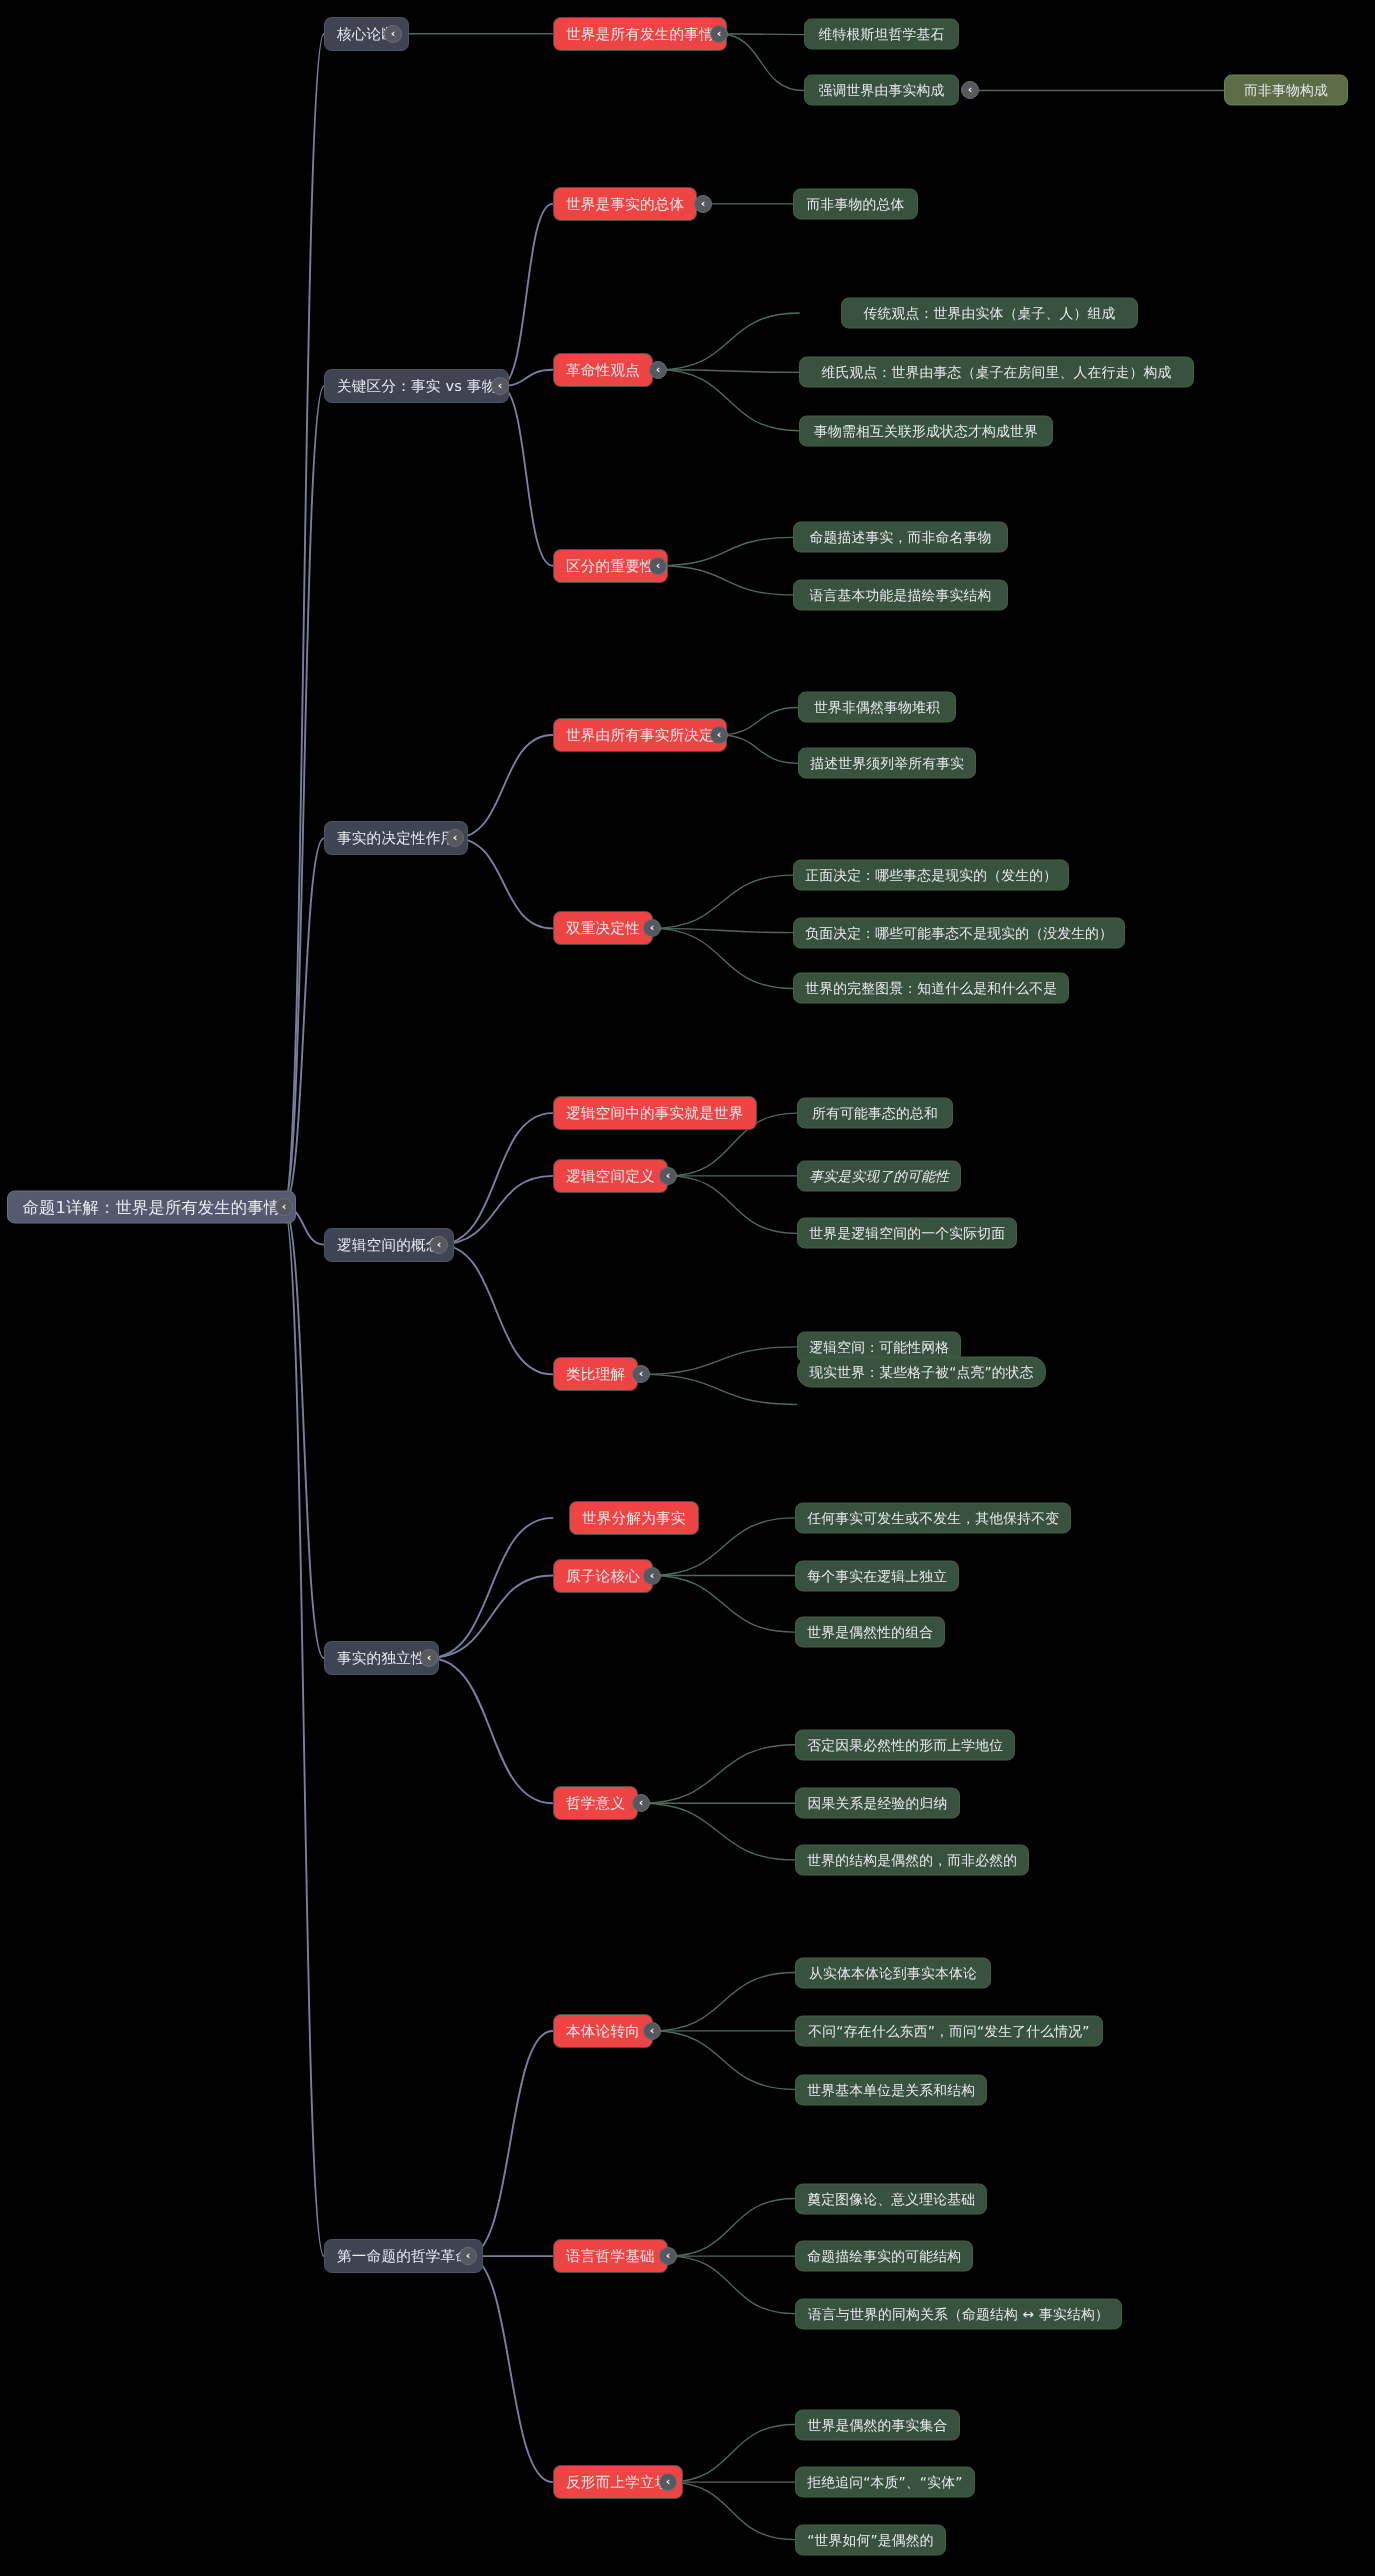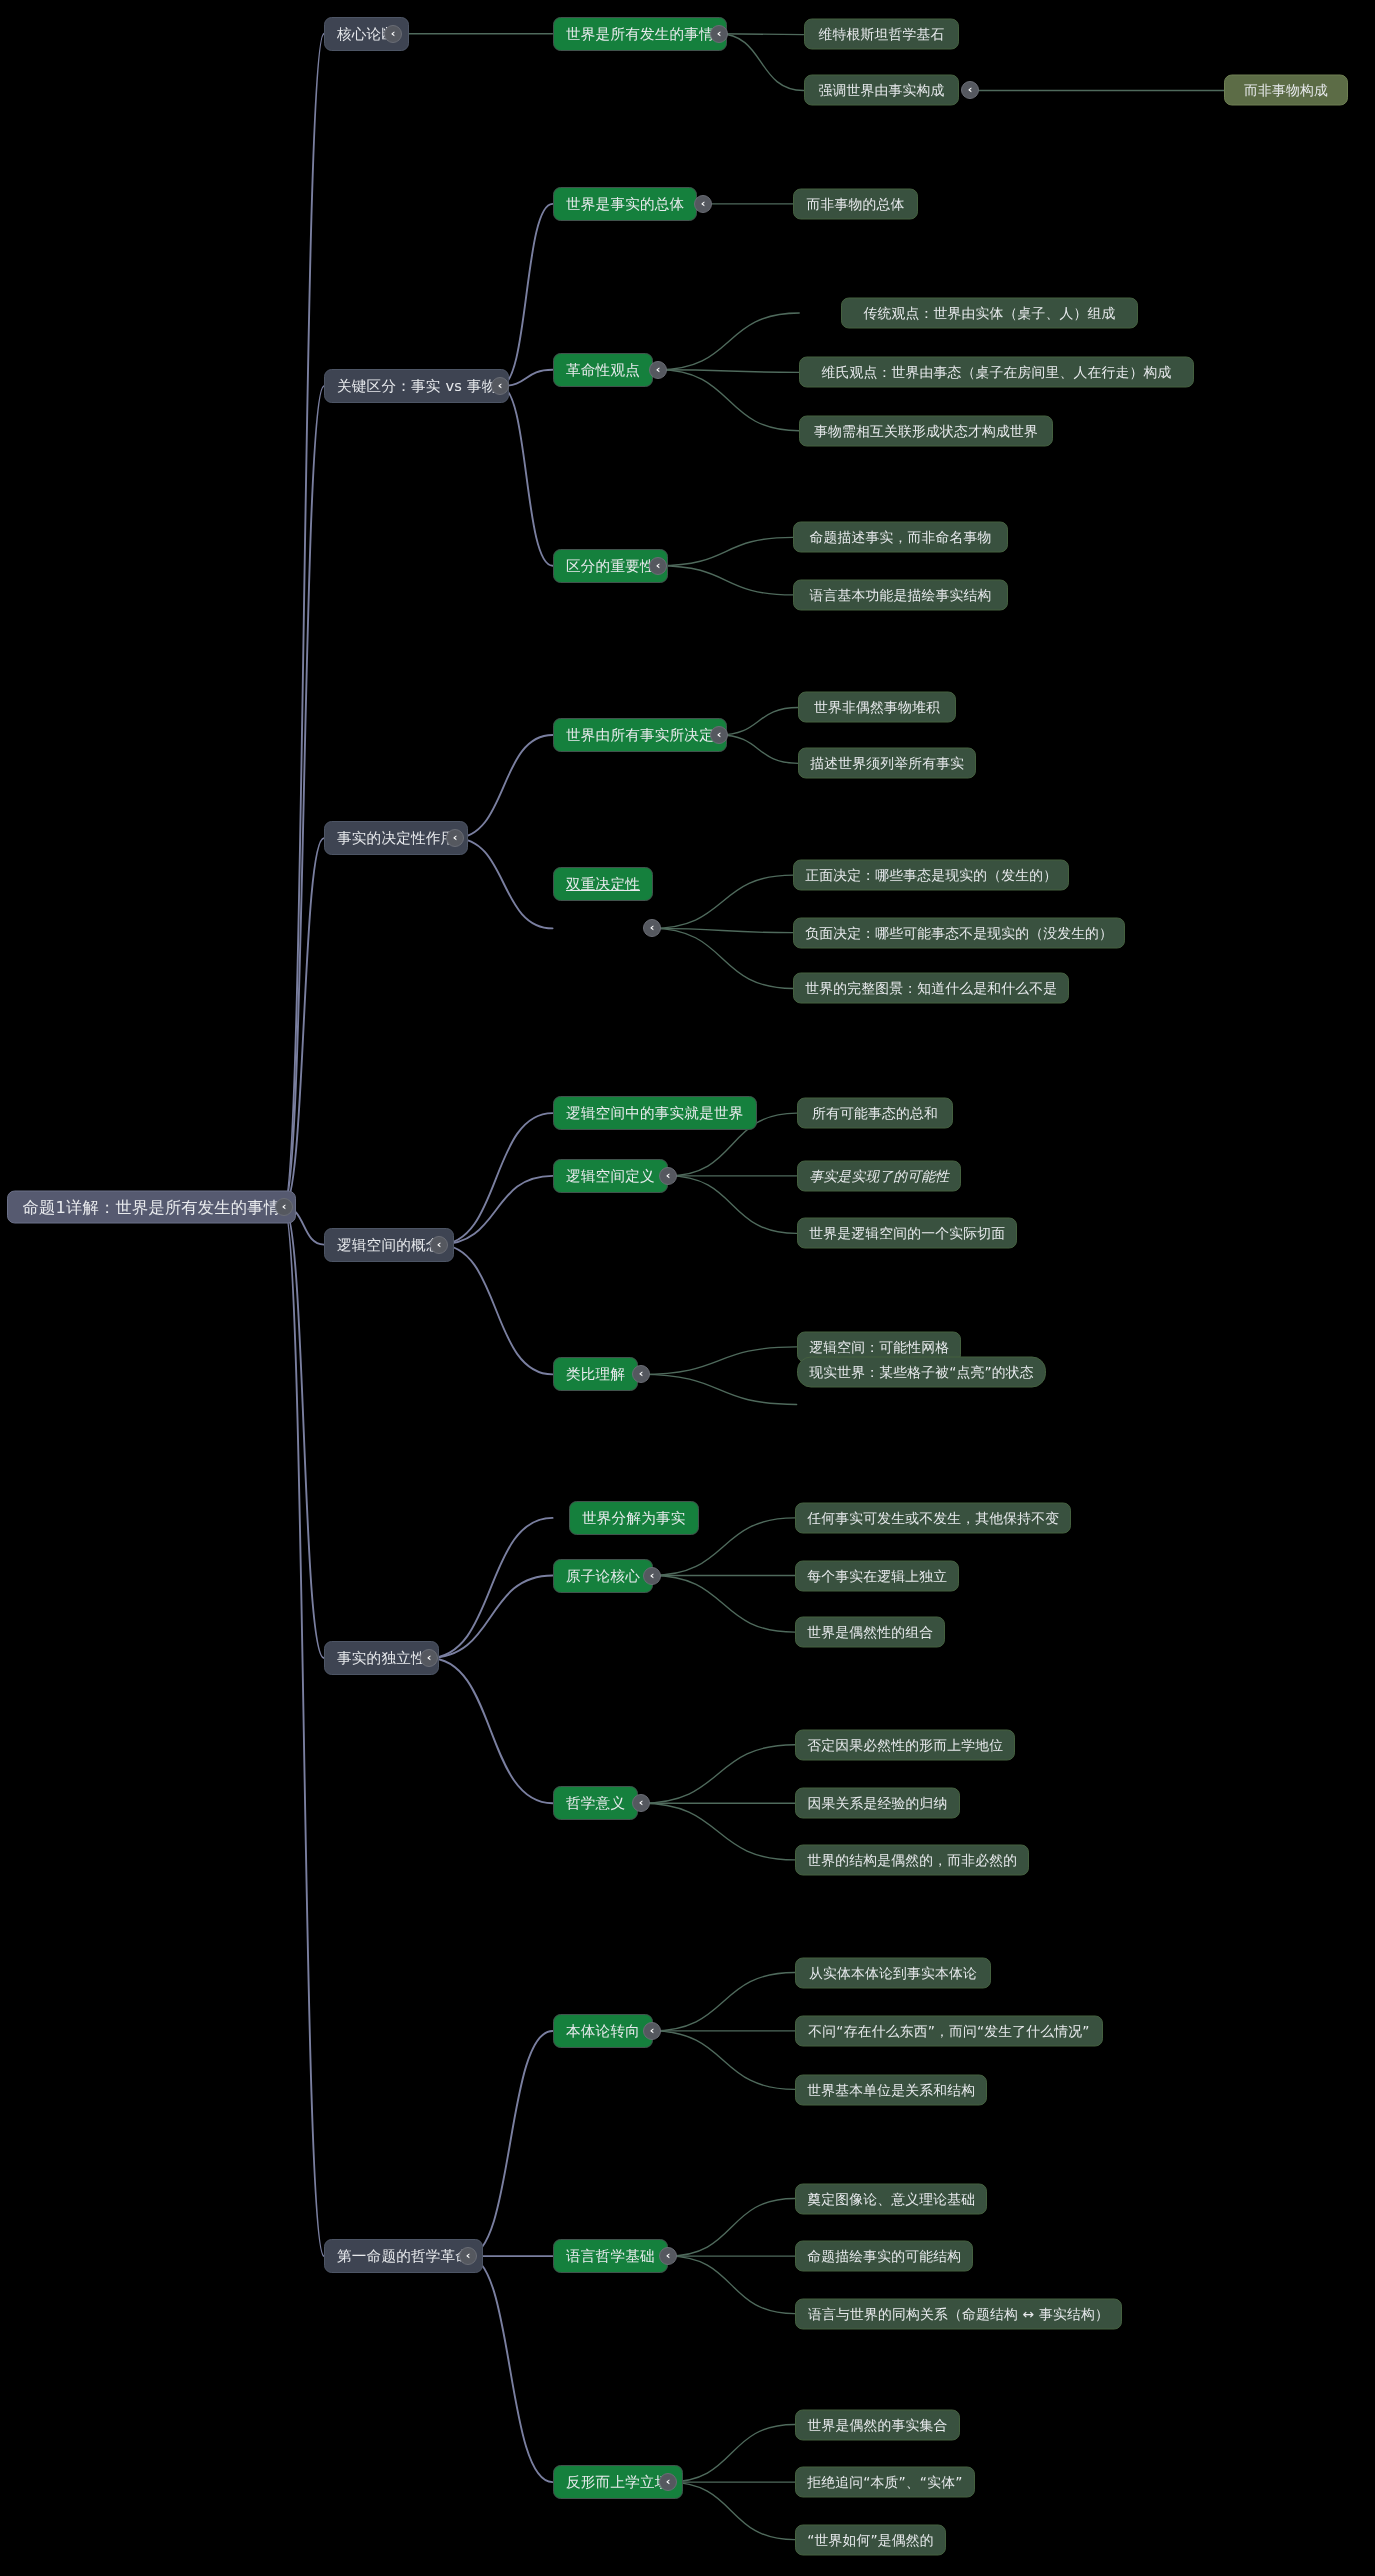--- a/index.html
+++ b/index.html
@@ -46,21 +46,21 @@
   
   .lvl1 {
     background: #3e4452;
     border: 0.9px solid #4d5565;
     font-size: 14.6px;
     height: 34px;
     padding: 0 12px;
   }
   
   .lvl2 {
-    background: #15803d;
+    background: #ef4444;
     border: 0.9px solid #41524c;
     font-size: 14.6px;
     height: 34px;
     padding: 0 12px;
   }
   
   .lvl3 {
     background: #39513f;
     border: 0.9px solid #44603f;
     font-size: 13.8px;
@@ -166,21 +166,21 @@
       <div class="node lvl3" style="left: 841px; top: 313px; min-width: 297px;">传统观点：世界由实体（桌子、人）组成</div>
       <div class="node lvl3" style="left: 799px; top: 372px; min-width: 395px;">维氏观点：世界由事态（桌子在房间里、人在行走）构成</div>
       <div class="node lvl3" style="left: 799px; top: 431px; min-width: 254px;">事物需相互关联形成状态才构成世界</div>
       <div class="node lvl2" style="left: 553px; top: 566px; min-width: 96px;">区分的重要性</div>
       <div class="node lvl3" style="left: 793px; top: 537px; min-width: 215px;">命题描述事实，而非命名事物</div>
       <div class="node lvl3" style="left: 793px; top: 595px; min-width: 215px;">语言基本功能是描绘事实结构</div>
       <div class="node lvl1" style="left: 324px; top: 838px; min-width: 120px;">事实的决定性作用</div>
       <div class="node lvl2" style="left: 553px; top: 735px; min-width: 155px;">世界由所有事实所决定</div>
       <div class="node lvl3" style="left: 798px; top: 707px; min-width: 158px;">世界非偶然事物堆积</div>
       <div class="node lvl3" style="left: 798px; top: 763px; min-width: 172px;">描述世界须列举所有事实</div>
-      <div class="node lvl2" style="left: 553px; top: 884px; min-width: 89px; text-decoration: underline;">双重决定性</div>
+      <div class="node lvl2" style="left: 553px; top: 928px; min-width: 89px;">双重决定性</div>
       <div class="node lvl3" style="left: 793px; top: 875px; min-width: 229px;">正面决定：哪些事态是现实的（发生的）</div>
       <div class="node lvl3" style="left: 793px; top: 933px; min-width: 284px;">负面决定：哪些可能事态不是现实的（没发生的）</div>
       <div class="node lvl3" style="left: 793px; top: 988px; min-width: 254px;">世界的完整图景：知道什么是和什么不是</div>
       <div class="node lvl1" style="left: 324px; top: 1245px; min-width: 105px;">逻辑空间的概念</div>
       <div class="node lvl2" style="left: 553px; top: 1113px; min-width: 167px;">逻辑空间中的事实就是世界</div>
       <div class="node lvl2" style="left: 553px; top: 1176px; min-width: 105px;">逻辑空间定义</div>
       <div class="node lvl3" style="left: 797px; top: 1113px; min-width: 156px;">所有可能事态的总和</div>
       <div class="node lvl3" style="left: 797px; top: 1176px; min-width: 146px; font-style: italic;">事实是实现了的可能性</div>
       <div class="node lvl3" style="left: 797px; top: 1233px; min-width: 218px;">世界是逻辑空间的一个实际切面</div>
       <div class="node lvl2" style="left: 553px; top: 1374px; min-width: 79px;">类比理解</div>

